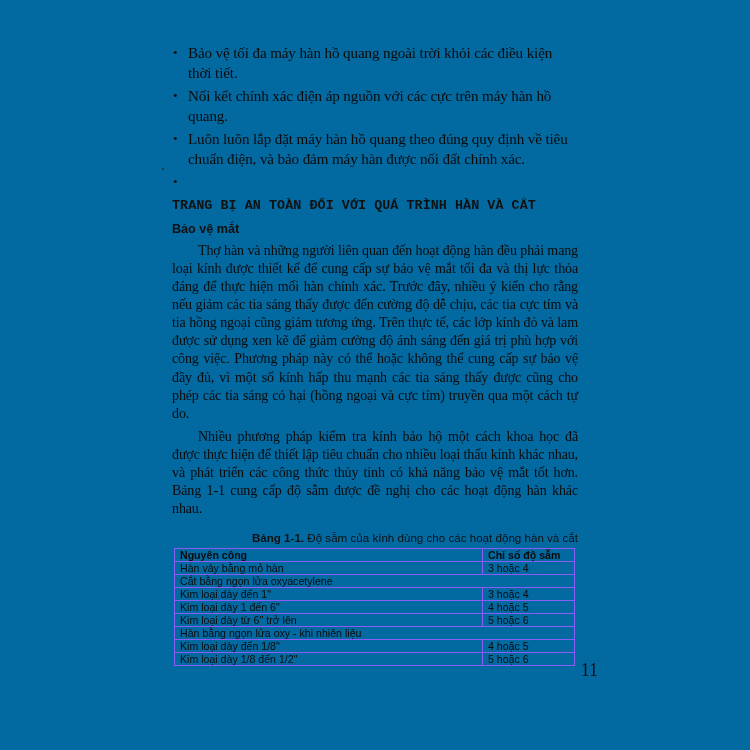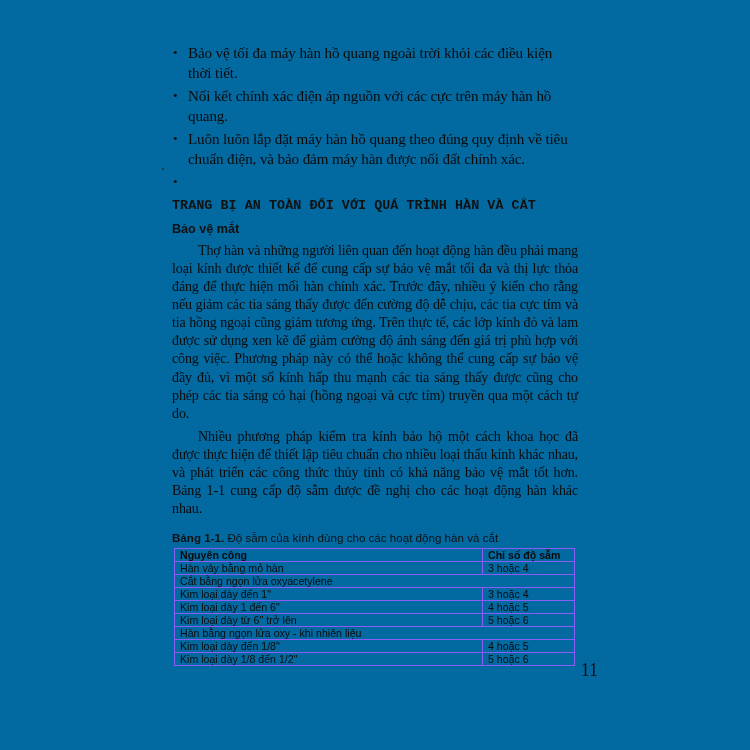--- a/index.html
+++ b/index.html
@@ -92,21 +92,21 @@
     text-indent: 26px;
     letter-spacing: -0.12px;
     hyphens: none;
   }
   .body-par.tight-top { margin-top: 6px; }
 
   
   .table-caption {
     font-family: "Liberation Sans", "DejaVu Sans", sans-serif;
     font-size: 11.6px;
-    text-align: left;
+    text-align: right;
     margin: 12px 0 4px 0;
     color: #111;
   }
   .table-caption .cap-strong { font-weight: 700; }
 
   table.shade-table {
     border-collapse: collapse;
     width: 400px;
     margin: 0 0 0 2px;
     font-family: "Liberation Sans", "DejaVu Sans", sans-serif;

